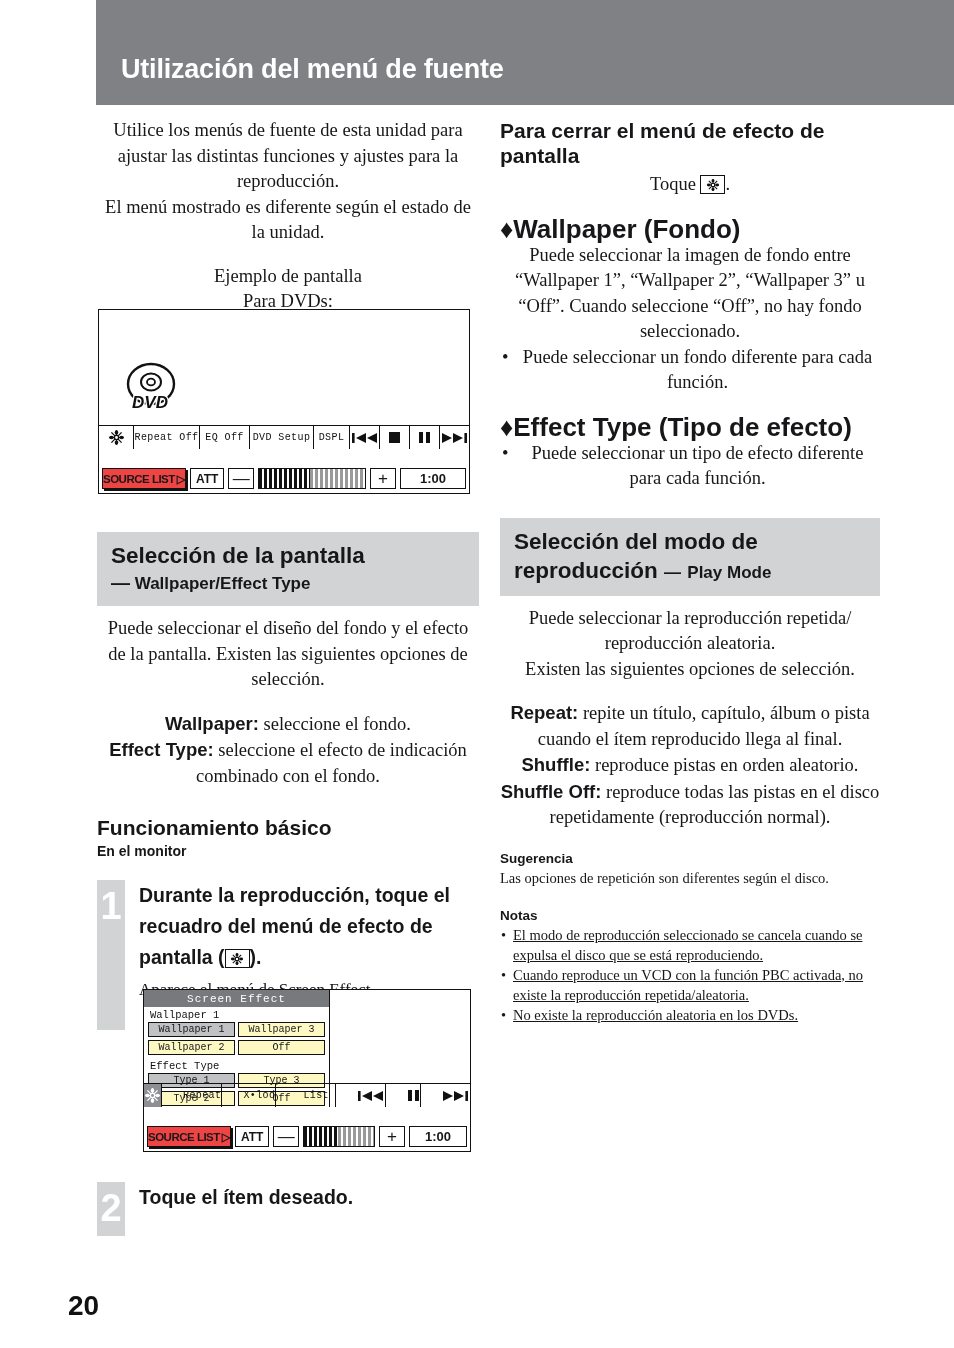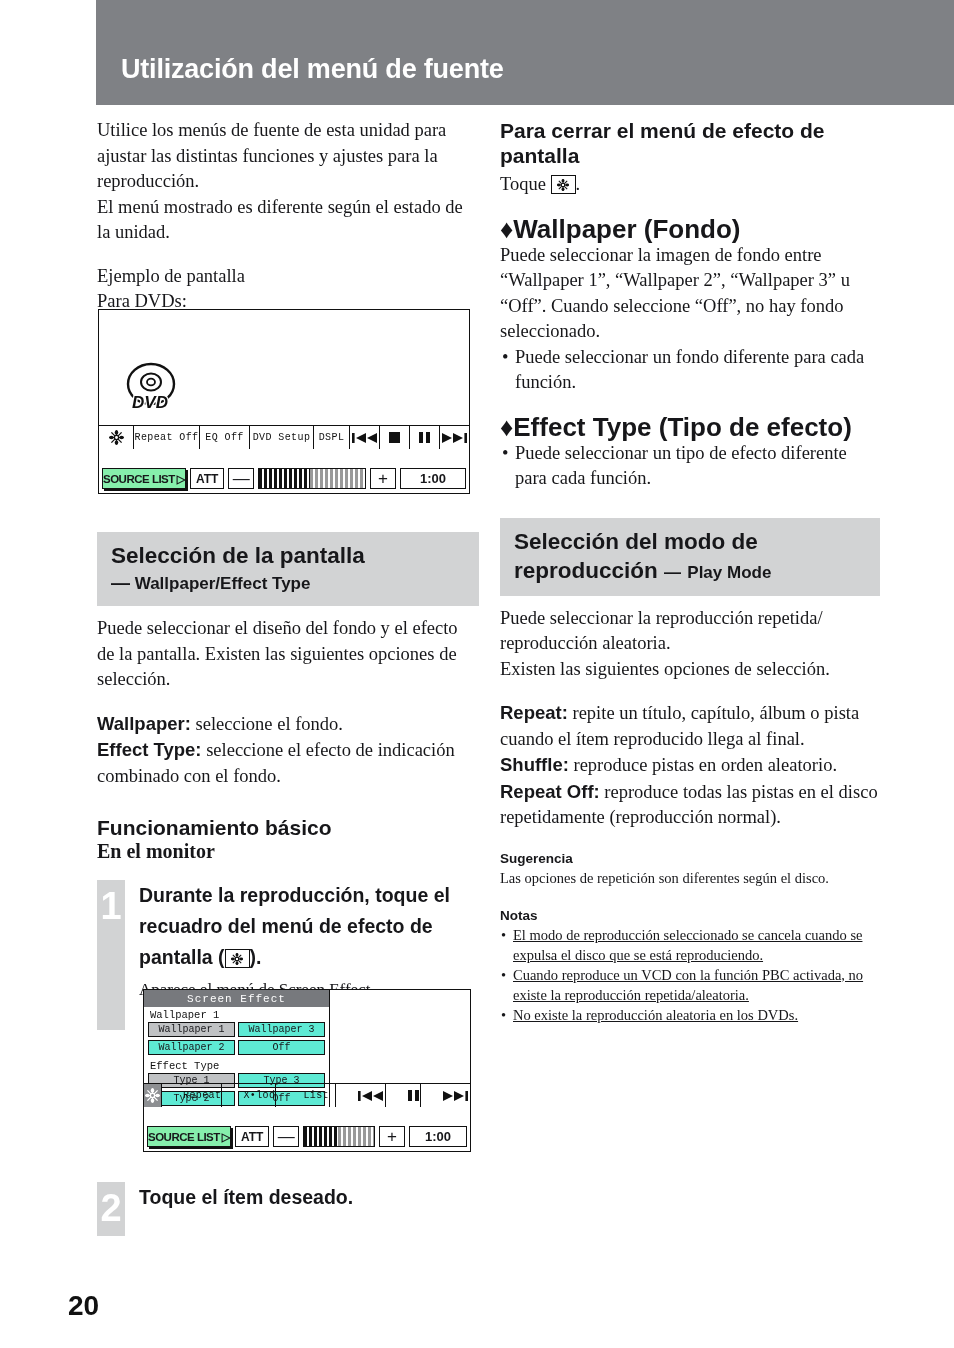--- a/index.html
+++ b/index.html
@@ -30,21 +30,21 @@
 
   
   .col-left{position:absolute;left:97px;top:118px;width:382px;}
   .col-right{position:absolute;left:500px;top:118px;width:380px;}
 
   p{margin:0;}
   .body-t{
     font-family:"Liberation Serif", serif;
     font-size:18.5px;
     line-height:25.5px;
-    text-align:left;
+    text-align:center;
   }
   .gap{height:18px;}
   .gap-s{height:10px;}
   .gap-l{height:26px;}
 
   .sans-b{font-family:"Liberation Sans", sans-serif;font-weight:bold;}
 
   
   .sec-box{
     background:#d2d3d4;
@@ -61,22 +61,22 @@
   }
   .sec-sub .dash{font-size:19px;}
   .sec-inline-sub{font-size:17px;}
 
   
   .h-sans{
     font-family:"Liberation Sans", sans-serif;font-weight:bold;
     font-size:21px;line-height:25px;
   }
   .h-sans-sm{
-    font-family:Liberation Serif, serif;font-weight:bold;
-    font-size:20px;line-height:22px;
+    font-family:Liberation Sans, sans-serif;font-weight:bold;
+    font-size:14px;line-height:22px;
   }
   .h-diamond{
     font-family:"Liberation Sans", sans-serif;font-weight:bold;
     font-size:26px;line-height:27px;
   }
   .h-small-note{
     font-family:"Liberation Sans", sans-serif;font-weight:bold;
     font-size:13.5px;line-height:19px;
   }
   .small-t{
@@ -142,21 +142,21 @@
     font-family:"Liberation Mono", monospace;
     font-size:10px;letter-spacing:0.4px;color:#111;
     box-sizing:border-box;
   }
   .cell:last-child{border-right:none;}
   .cell.nb{border-right:none;}
   .tri{font-size:13px;letter-spacing:-1px;}
 
   .srclist{
     border:1.6px solid #111;height:21px;min-width:84px;
-    background:#86efac;display:flex;align-items:center;justify-content:center;
+    background:#ef4444;display:flex;align-items:center;justify-content:center;
     font-family:"Liberation Sans", sans-serif;font-weight:bold;font-size:11.5px;
     letter-spacing:-0.5px;position:relative;box-sizing:border-box;
     box-shadow:2px 2px 0 #111;
   }
   .attbox{
     border:1.6px solid #111;height:21px;width:34px;
     display:flex;align-items:center;justify-content:center;
     font-family:"Liberation Sans", sans-serif;font-weight:bold;font-size:12px;
     box-sizing:border-box;
   }
@@ -204,21 +204,21 @@
   }
   .se-grouplabel{
     font-family:"Liberation Mono", monospace;font-size:10.5px;
     padding:2px 0 1px 6px;color:#111;
   }
   .se-grid{display:flex;padding:0 4px;gap:3px;}
   .se-btn{
     flex:1;border:1.4px solid #111;height:15px;
     display:flex;align-items:center;justify-content:center;
     font-family:"Liberation Mono", monospace;font-size:10px;
-    background:#5eead4;box-sizing:border-box;margin-bottom:3px;
+    background:#fef9c3;box-sizing:border-box;margin-bottom:3px;
   }
   .se-btn.sel{background:#c0c2c4;}
   .lcd2-rowA{
     position:absolute;left:0;bottom:44px;height:24px;width:100%;
     border-top:1.4px solid #111;box-sizing:border-box;display:flex;gap:21px;
   }
   .lcd2-rowB{
     position:absolute;left:0;bottom:2px;height:25px;width:100%;
     display:flex;align-items:center;gap:4px;padding:0 3px;box-sizing:border-box;
   }
@@ -516,21 +516,21 @@
     <p class="body-t">Existen las siguientes opciones de selección.</p>
     <div class="gap"></div>
 
     <p class="body-t">
       <span class="sans-b">Repeat:</span><span> repite un título, capítulo, álbum o pista cuando el ítem reproducido llega al final.</span>
     </p>
     <p class="body-t">
       <span class="sans-b">Shuffle:</span><span> reproduce pistas en orden aleatorio.</span>
     </p>
     <p class="body-t">
-      <span class="sans-b">Repeat  Off:</span><span> reproduce todas las pistas en el disco repetidamente (reproducción normal).</span>
+      <span class="sans-b">Shuffle  Off:</span><span> reproduce todas las pistas en el disco repetidamente (reproducción normal).</span>
     </p>
 
     <div class="gap"></div>
     <div class="h-small-note">Sugerencia</div>
     <p class="small-t">Las opciones de repetición son diferentes según el disco.</p>
 
     <div class="gap"></div>
     <div class="h-small-note">Notas</div>
     <div class="small-t">
       <ul>

